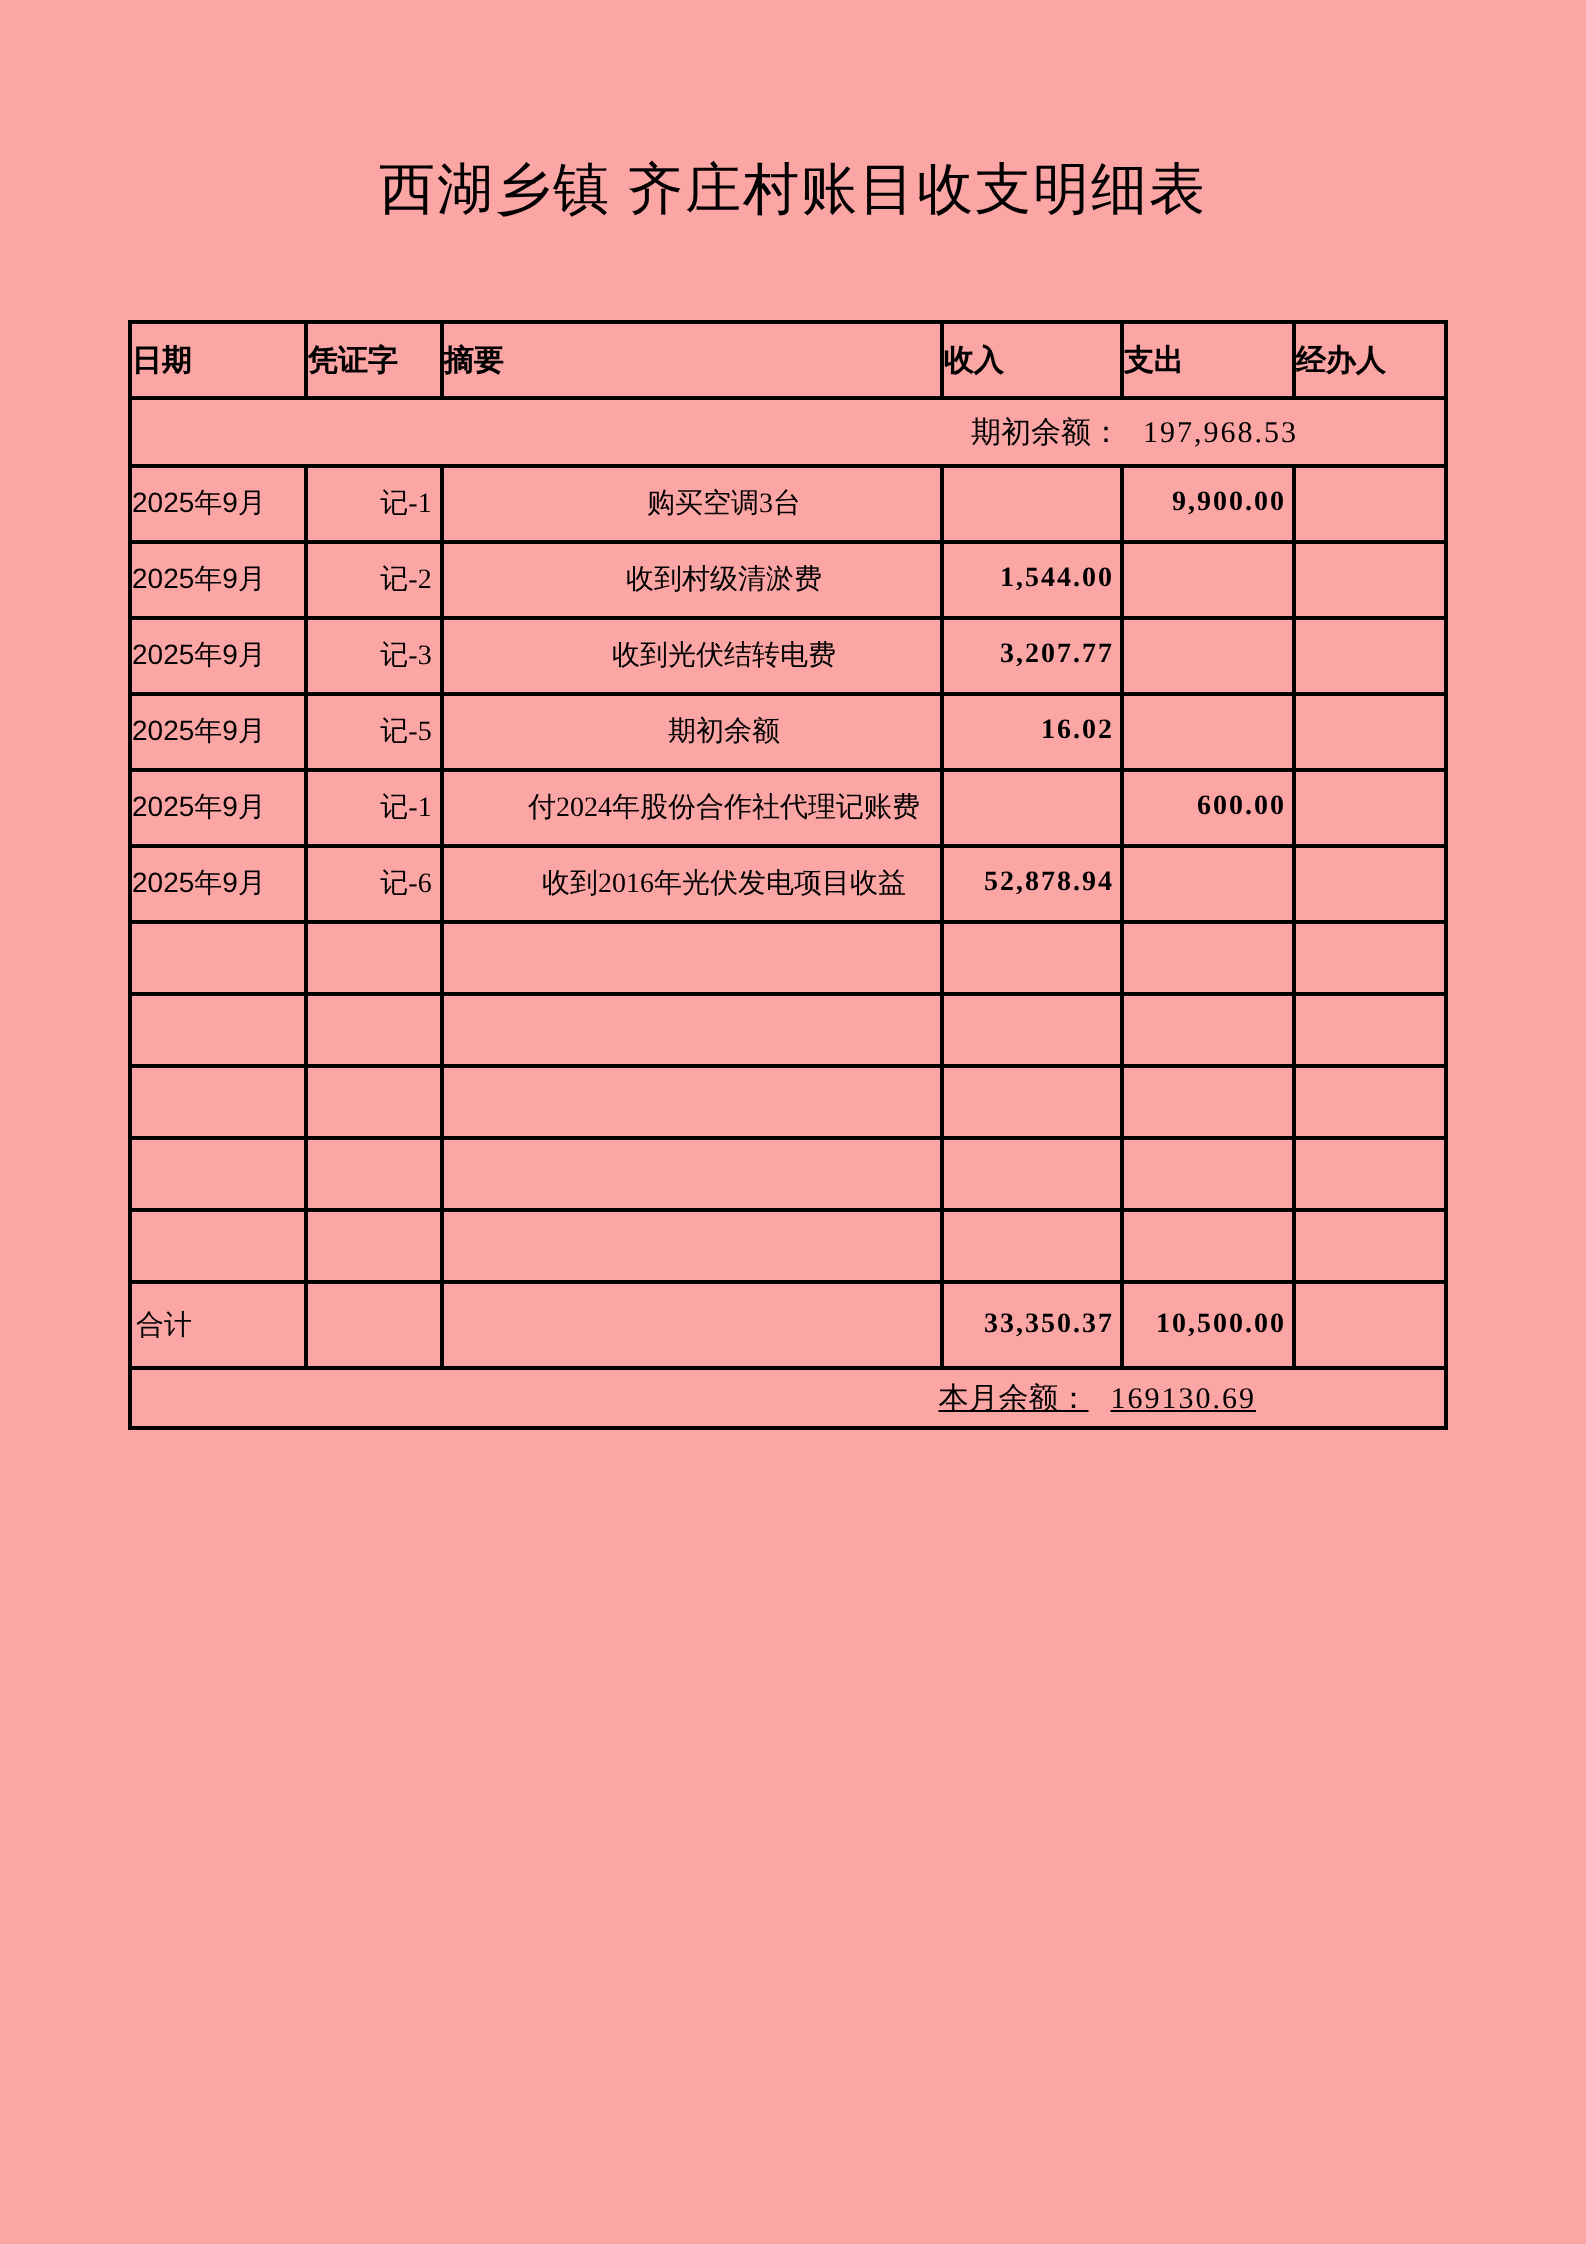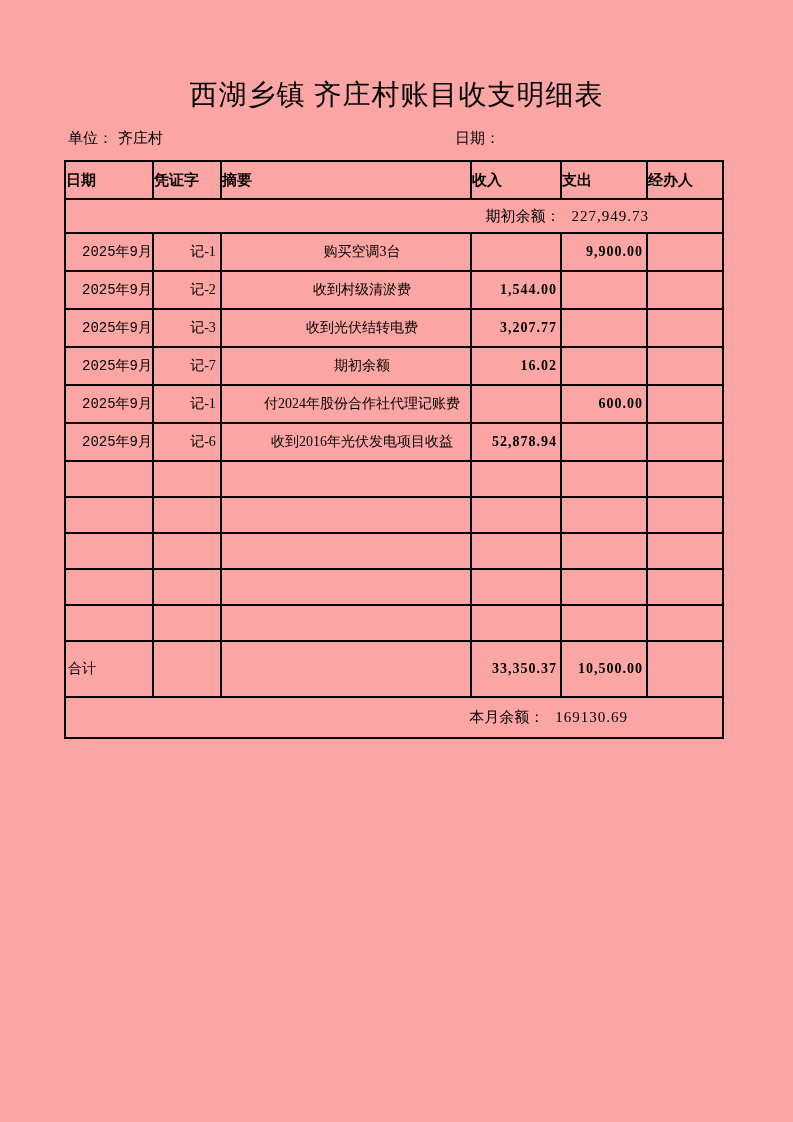--- a/index.html
+++ b/index.html
@@ -52,26 +52,26 @@
   }
   .acct-table th {
     font-size: 15px;
     font-weight: 700;
     text-align: left;
     height: 38px;
   }
   tr.opening-row td { height: 34px; }
   tr.data-row td { height: 38px; font-size: 14px; }
   tr.empty-row td { height: 36px; }
-  tr.total-row td { height: 56px; font-size: 14px; }
-  tr.closing-row td { height: 41px; }
+  tr.total-row td { height: 43px; font-size: 14px; }
+  tr.closing-row td { height: 30px; text-decoration: underline; }
 
   .col-date-cell {
-    text-align: right;
-    font-family: Liberation Mono, monospace;
+    text-align: left;
+    font-family: Liberation Sans, sans-serif;
     font-size: 14px;
   }
   .col-center-cell { text-align: center; padding-left: 32px; }
   .col-money-cell {
     text-align: right;
     padding-right: 3px;
     letter-spacing: 1px;
     font-weight: bold;
   }
   .balance-line {
@@ -89,25 +89,20 @@
     font-weight: 400;
   }
 </style>
 </head>
 <body>
 
 <div class="page">
 
   <div class="doc-title">西湖乡镇 齐庄村账目收支明细表</div>
 
-  <div class="meta-row">
-    <span class="meta-unit-label">单位：</span>
-    <span class="meta-unit-value">齐庄村</span>
-    <span class="meta-date-label">日期：</span>
-  </div>
 
   <table class="acct-table">
     <colgroup>
       <col style="width:88px">
       <col style="width:68px">
       <col style="width:250px">
       <col style="width:90px">
       <col style="width:86px">
       <col style="width:76px">
     </colgroup>
@@ -117,21 +112,21 @@
         <th>凭证字</th>
         <th>摘要</th>
         <th>收入</th>
         <th>支出</th>
         <th>经办人</th>
       </tr>
     </thead>
     <tbody>
       <tr class="opening-row">
         <td colspan="6" class="balance-line">
-          <span>期初余额：</span><span class="bal-value">227,949.73</span>
+          <span>期初余额：</span><span class="bal-value">197,968.53</span>
         </td>
       </tr>
 
       <tr class="data-row">
           <td class="col-date-cell">2025年9月</td>
           <td class="col-center-cell">记-1</td>
           <td class="col-center-cell">购买空调3台</td>
           <td class="col-money-cell"></td>
           <td class="col-money-cell">9,900.00</td>
           <td class="col-center-cell"></td>
@@ -147,21 +142,21 @@
         <tr class="data-row">
           <td class="col-date-cell">2025年9月</td>
           <td class="col-center-cell">记-3</td>
           <td class="col-center-cell">收到光伏结转电费</td>
           <td class="col-money-cell">3,207.77</td>
           <td class="col-money-cell"></td>
           <td class="col-center-cell"></td>
         </tr>
         <tr class="data-row">
           <td class="col-date-cell">2025年9月</td>
-          <td class="col-center-cell">记-7</td>
+          <td class="col-center-cell">记-5</td>
           <td class="col-center-cell">期初余额</td>
           <td class="col-money-cell">16.02</td>
           <td class="col-money-cell"></td>
           <td class="col-center-cell"></td>
         </tr>
         <tr class="data-row">
           <td class="col-date-cell">2025年9月</td>
           <td class="col-center-cell">记-1</td>
           <td class="col-center-cell">付2024年股份合作社代理记账费</td>
           <td class="col-money-cell"></td>

